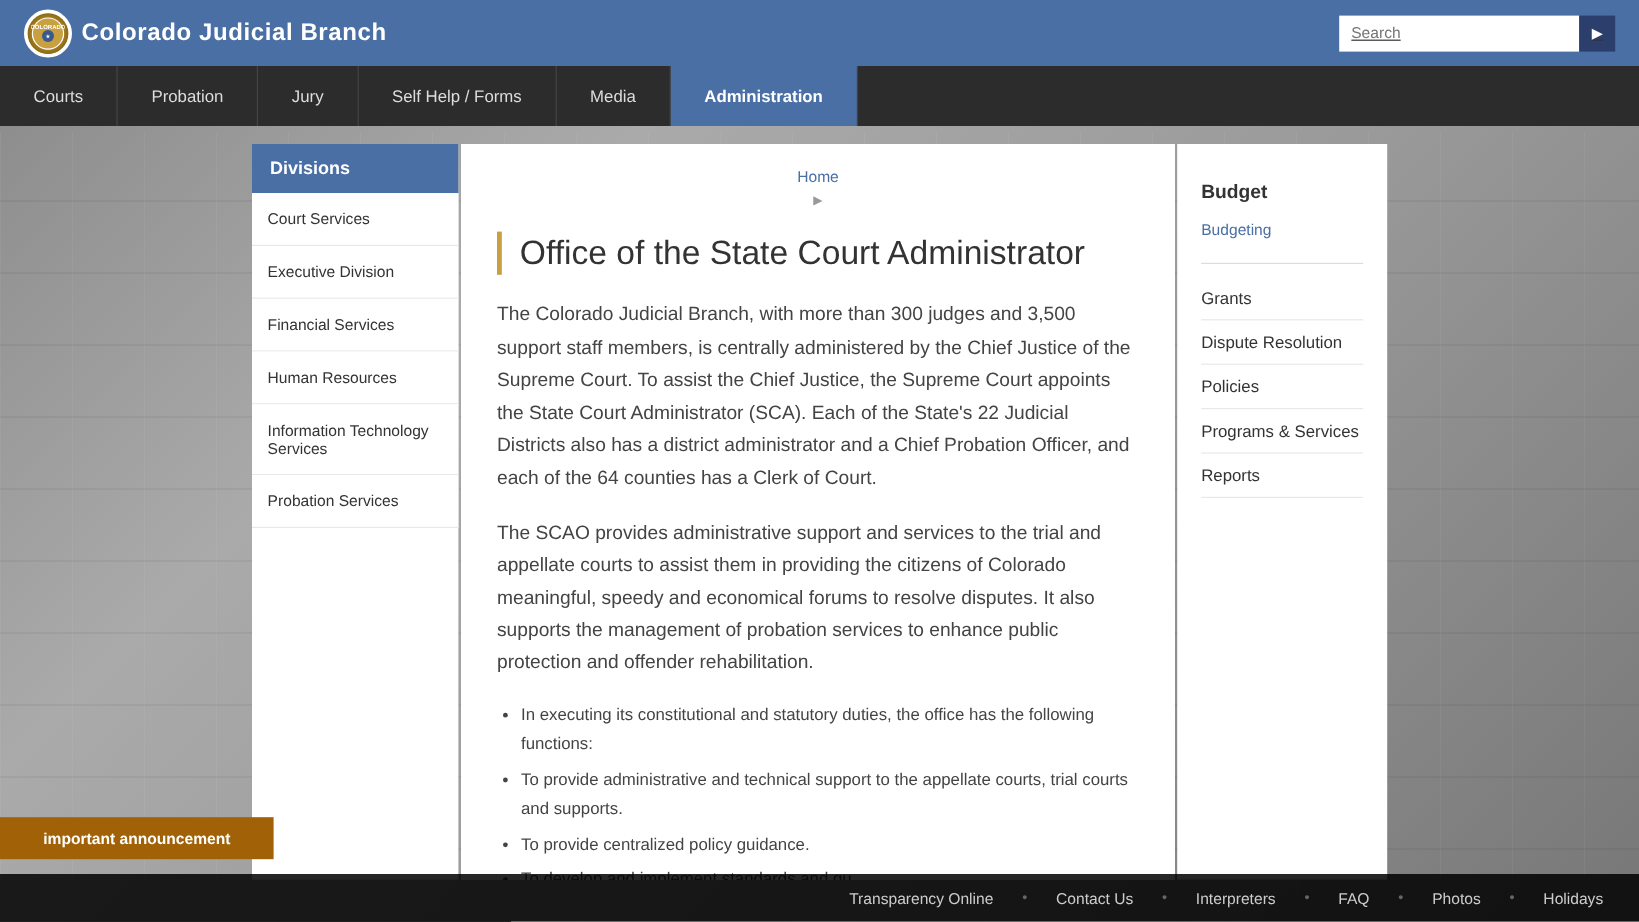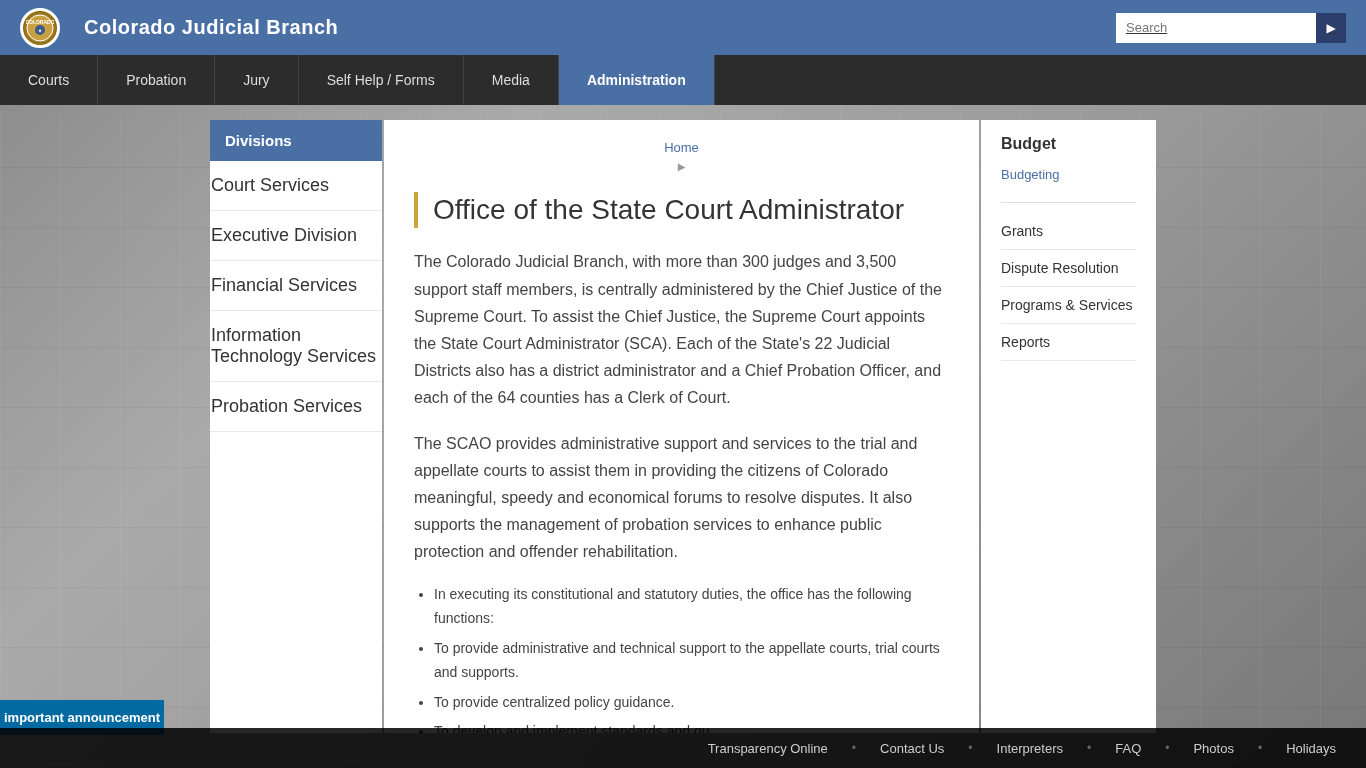--- a/index.html
+++ b/index.html
@@ -27,21 +27,21 @@
       z-index: 10;
       background: #4a6fa5;
       height: 55px;
       display: flex;
       align-items: center;
       padding: 0 20px;
     }
     .header-logo {
       display: flex;
       align-items: center;
-      gap: 24px;
+      gap: 8px;
     }
     .logo-circle {
       width: 40px;
       height: 40px;
       border-radius: 50%;
       background: #c8a040;
       border: 3px solid #fff;
       display: flex;
       align-items: center;
       justify-content: center;
@@ -136,23 +136,23 @@
     }
     .sidebar-header {
       background: #4a6fa5;
       color: white;
       font-size: 15px;
       font-weight: bold;
       padding: 12px 15px;
     }
     .sidebar-item {
       display: block;
-      padding: 14px 1px;
+      padding: 14px 13px;
       color: #333;
-      font-size: 18px;
+      font-size: 13px;
       border-bottom: 1px solid #e8e8e8;
       cursor: pointer;
       background: white;
       text-decoration: none;
     }
 
     
     .content-area {
       flex: 1;
       background: white;
@@ -203,21 +203,21 @@
       line-height: 1.7;
       color: #444;
       margin-bottom: 6px;
     }
 
     
     .right-sidebar {
       width: 175px;
       flex-shrink: 0;
       background: white;
-      padding: 15px 20px;
+      padding: 32px 20px;
       margin-left: 2px;
     }
     .right-sidebar-section {
       margin-bottom: 20px;
     }
     .right-sidebar-heading {
       font-size: 16px;
       font-weight: bold;
       color: #333;
       margin-bottom: 8px;
@@ -267,28 +267,28 @@
       text-decoration: none;
     }
     .footer-dot {
       color: #666;
       font-size: 12px;
     }
 
     
     .announcement-bar {
       position: absolute;
-      bottom: 33px;
+      bottom: 52px;
       left: 0;
       z-index: 10;
-      background: #0369a1;
-      color: white;
-      font-size: 13px;
-      font-weight: bold;
-      padding: 10px 4px;
+      background: #a16207;
+      color: white;
+      font-size: 13px;
+      font-weight: bold;
+      padding: 10px 36px;
       cursor: pointer;
     }
 
     
     .content-area::-webkit-scrollbar { width: 6px; }
     .content-area::-webkit-scrollbar-track { background: #f1f1f1; }
     .content-area::-webkit-scrollbar-thumb { background: #ccc; }
   </style>
 </head>
 <body>
@@ -327,20 +327,21 @@
   <div class="nav-item active">Administration</div>
 </div>
 
 <div class="main-wrapper">
 
   <div class="sidebar">
     <div class="sidebar-header">Divisions</div>
     <a class="sidebar-item">Court Services</a>
     <a class="sidebar-item">Executive Division</a>
     <a class="sidebar-item">Financial Services</a>
+    <a class="sidebar-item">Human Resources</a>
     <a class="sidebar-item">Information Technology Services</a>
     <a class="sidebar-item">Probation Services</a>
   </div>
 
   <div class="content-area">
     <div class="breadcrumb">
       <a>Home</a>
       <span class="breadcrumb-arrow">▶</span>
     </div>
     <h1 class="page-title">Office of the State Court Administrator</h1>
@@ -355,20 +356,21 @@
   </div>
 
   <div class="right-sidebar">
     <div class="right-sidebar-section">
       <div class="right-sidebar-heading">Budget</div>
       <a class="right-sidebar-link">Budgeting</a>
     </div>
     <hr class="right-sidebar-divider">
     <a class="right-sidebar-item">Grants</a>
     <a class="right-sidebar-item">Dispute Resolution</a>
+    <a class="right-sidebar-item">Policies</a>
     <a class="right-sidebar-item">Programs &amp; Services</a>
     <a class="right-sidebar-item">Reports</a>
   </div>
 </div>
 
 <div class="announcement-bar">important announcement</div>
 
 <div class="footer">
   <a class="footer-link">Transparency Online</a>
   <span class="footer-dot">•</span>

